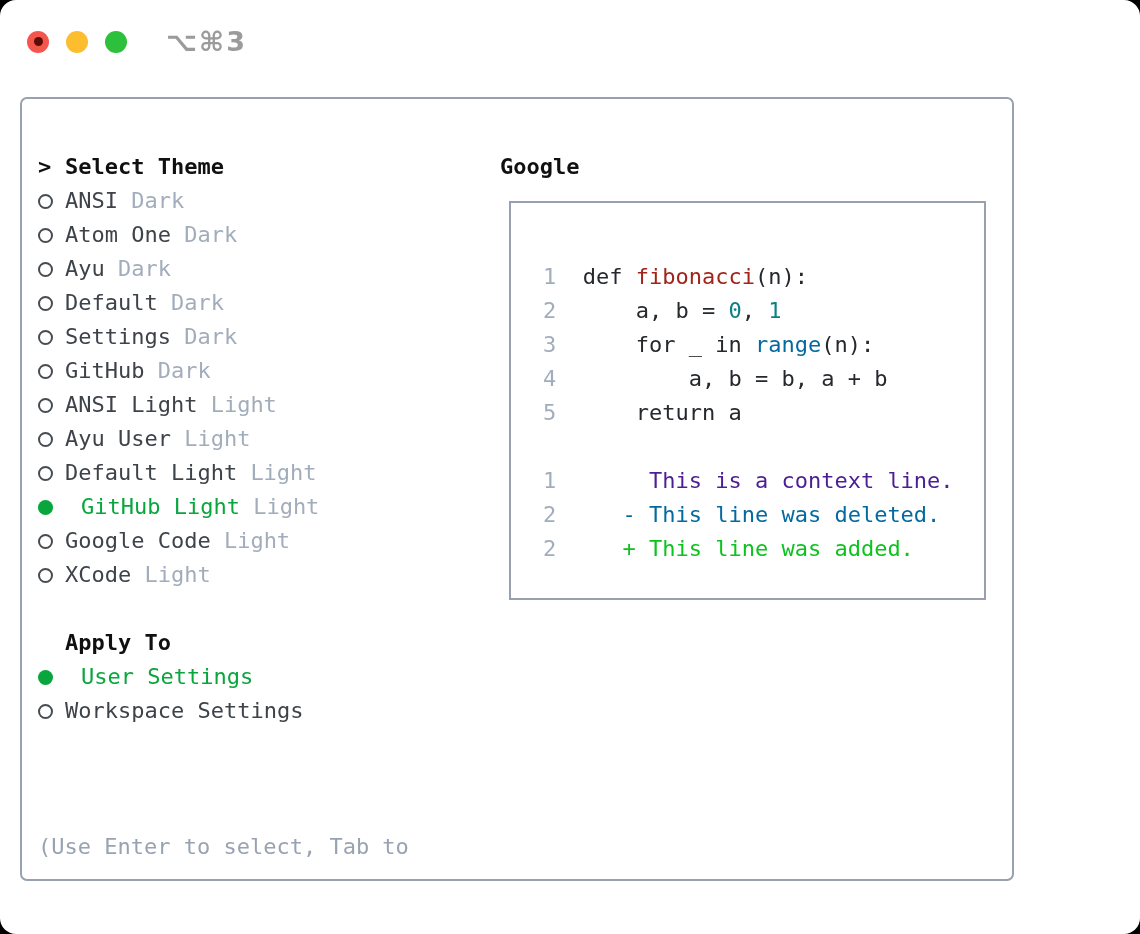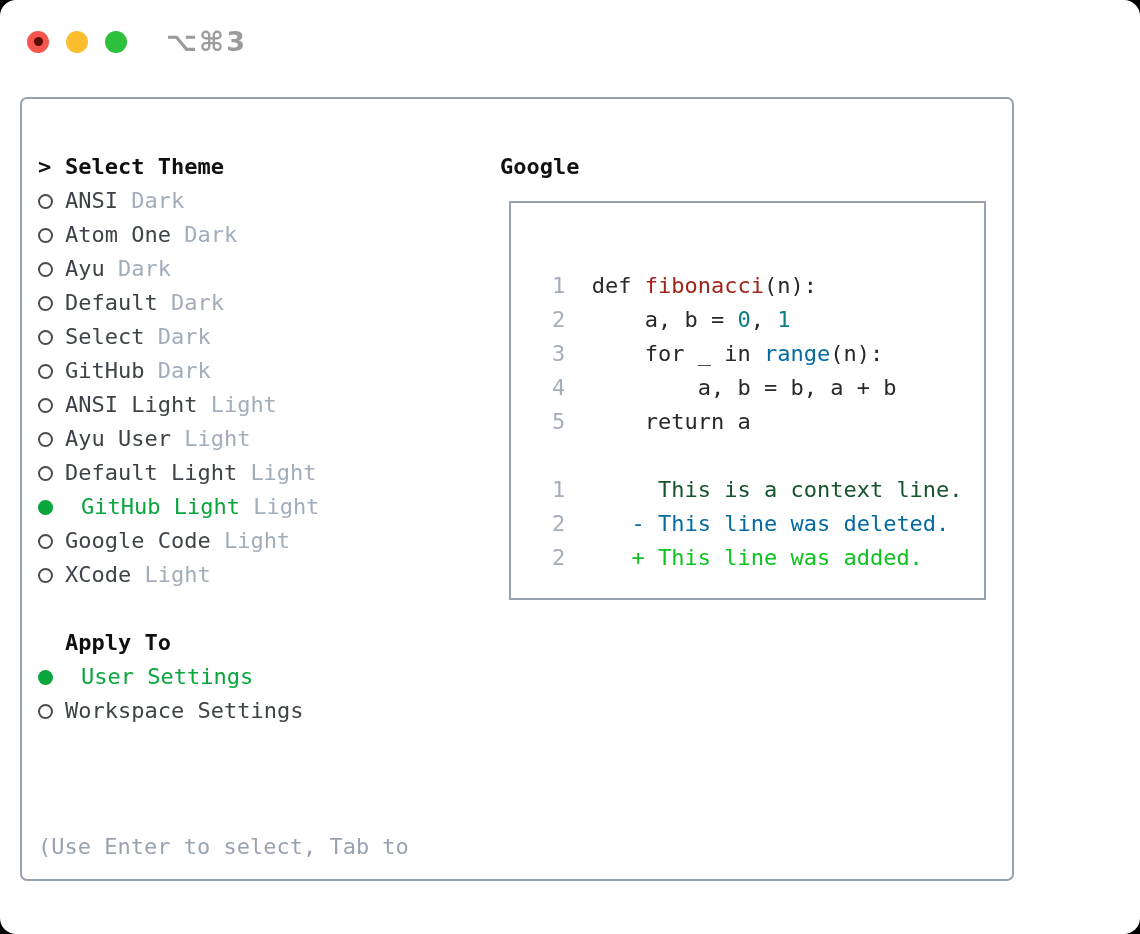--- a/index.html
+++ b/index.html
@@ -32,29 +32,29 @@
   .name.selected-text{color:#09a53d;margin-left:16px;}
   .variant{color:#a2adbb;margin-left:13.2px;}
   .apply-header{padding-left:27px;}
   .blank{height:34px;}
   .hint{color:#98a3b2;font-size:22px;line-height:34px;white-space:pre;}
   
   .right-col{position:absolute;left:478px;top:51px;}
   .preview-title{font-size:22px;line-height:34px;font-weight:bold;color:#101010;}
   .preview-box{margin-left:9px;margin-top:17px;width:473px;height:395px;
     border:2px solid #98a1ae;background:#fff;overflow:hidden;}
-  #preview-code{margin:16px;padding:50px 6px 0 25px;font-size:22px;line-height:34px;
+  #preview-code{margin:7px;padding:50px 6px 0 25px;font-size:22px;line-height:34px;
     font-family:"DejaVu Sans Mono","Liberation Mono",monospace;}
   .pcl{height:34px;white-space:pre;}
   .tk-ln{color:#a2adbb;}
   .tk-p{color:#25282d;}
   .tk-fn{color:#a1241b;}
   .tk-num{color:#0c8084;}
   .tk-bi{color:#0369a1;}
-  .tk-ctx{color:#14532d;}
+  .tk-ctx{color:#4c1d95;}
   .tk-del{color:#0369a1;}
   .tk-add{color:#0cc31d;}
 </style>
 </head>
 <body>
 
 <div class="card">
 
   <div class="titlebar">
     <span class="tl red">
@@ -71,21 +71,21 @@
       <div class="row">
         <span class="marker prompt">&gt;</span>
         <span class="header-text">Select Theme</span>
       </div>
 
       <div id="theme-list">
           <div class="row"><span class="marker"><span class="circle"></span></span><span class="name">ANSI</span><span class="variant">Dark</span></div>
           <div class="row"><span class="marker"><span class="circle"></span></span><span class="name">Atom One</span><span class="variant">Dark</span></div>
           <div class="row"><span class="marker"><span class="circle"></span></span><span class="name">Ayu</span><span class="variant">Dark</span></div>
           <div class="row"><span class="marker"><span class="circle"></span></span><span class="name">Default</span><span class="variant">Dark</span></div>
-          <div class="row"><span class="marker"><span class="circle"></span></span><span class="name">Select</span><span class="variant">Dark</span></div>
+          <div class="row"><span class="marker"><span class="circle"></span></span><span class="name">Settings</span><span class="variant">Dark</span></div>
           <div class="row"><span class="marker"><span class="circle"></span></span><span class="name">GitHub</span><span class="variant">Dark</span></div>
           <div class="row"><span class="marker"><span class="circle"></span></span><span class="name">ANSI Light</span><span class="variant">Light</span></div>
           <div class="row"><span class="marker"><span class="circle"></span></span><span class="name">Ayu User</span><span class="variant">Light</span></div>
           <div class="row"><span class="marker"><span class="circle"></span></span><span class="name">Default Light</span><span class="variant">Light</span></div>
           <div class="row"><span class="marker"><span class="circle selected"></span></span><span class="name selected-text">GitHub Light</span><span class="variant">Light</span></div>
           <div class="row"><span class="marker"><span class="circle"></span></span><span class="name">Google Code</span><span class="variant">Light</span></div>
           <div class="row"><span class="marker"><span class="circle"></span></span><span class="name">XCode</span><span class="variant">Light</span></div>
         </div>
 
       <div class="row blank"></div>

